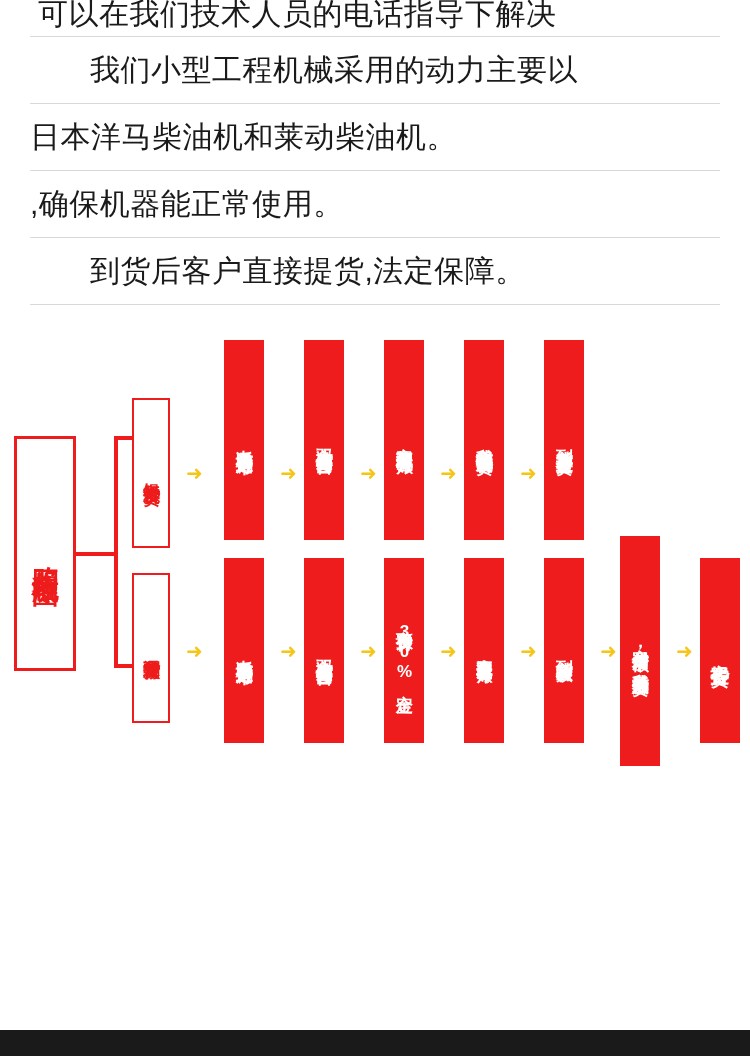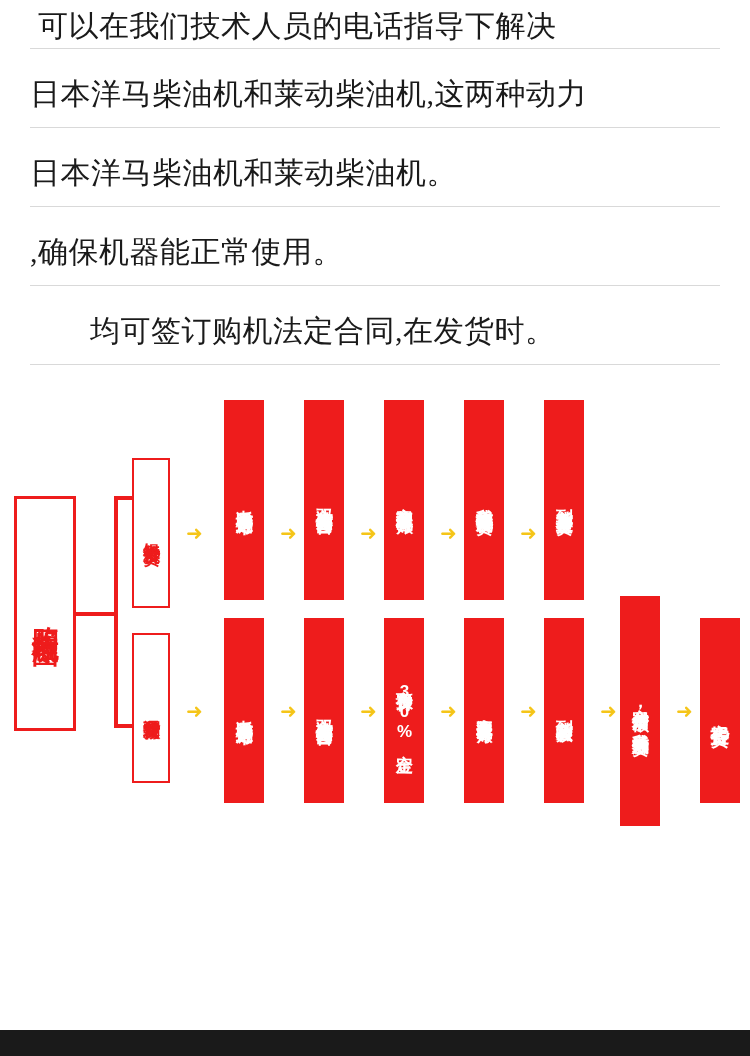--- a/index.html
+++ b/index.html
@@ -18,22 +18,22 @@
   
   .text-block {
     width: 750px;
     padding-top: 0;
     box-sizing: border-box;
   }
   .text-line {
     height: 66px;
     line-height: 66px;
     border-bottom: 1px solid #d9d9d9;
-    margin: 12px 30px;
-    font-family: Liberation Serif, serif;
+    margin: 0 30px;
+    font-family: Liberation Sans, sans-serif;
     font-size: 30px;
     color: #1a1a1a;
     white-space: nowrap;
     letter-spacing: 0.5px;
   }
   .text-line.first {
     height: 36px;
     line-height: 28px;
     overflow: hidden;
   }
@@ -124,24 +124,24 @@
     width: 750px;
     height: 26px;
     background: #1a1a1a;
   }
 </style>
 </head>
 <body>
 
 <div class="text-block">
   <div class="text-line first center-ish">可以在我们技术人员的电话指导下解决</div>
-  <div class="text-line">日本洋马柴油机和莱动柴油机,这两种动力</div>
+  <div class="text-line indent-2">我们小型工程机械采用的动力主要以</div>
   <div class="text-line">日本洋马柴油机和莱动柴油机。</div>
   <div class="text-line">,确保机器能正常使用。</div>
-  <div class="text-line indent-2">均可签订购机法定合同,在发货时。</div>
+  <div class="text-line indent-2">到货后客户直接提货,法定保障。</div>
 </div>
 
 <div class="flow-wrap">
 
   <div class="fc title-box" style="left:14px; top:113px; width:62px; height:235px;">购买流程图</div>
 
   <div class="rline" style="left:76px; top:229px; width:42px; height:4px;"></div>
   <div class="rline" style="left:114px; top:113px; width:4px; height:232px;"></div>
   <div class="rline" style="left:114px; top:113px; width:18px; height:4px;"></div>
   <div class="rline" style="left:114px; top:341px; width:18px; height:4px;"></div>

